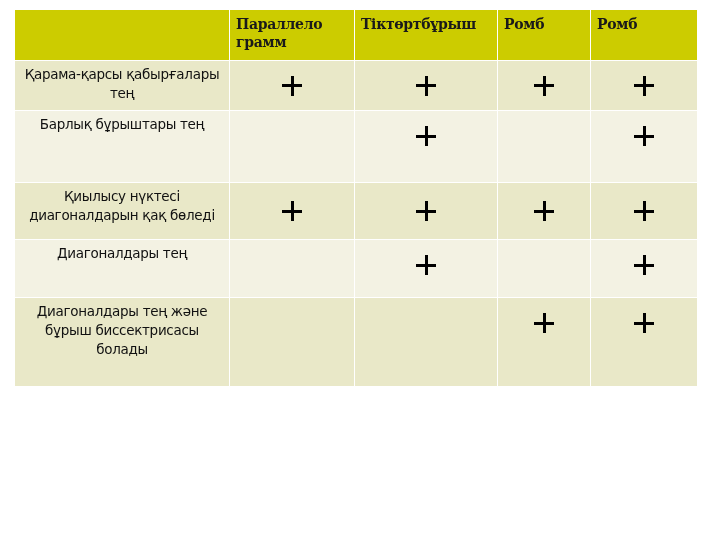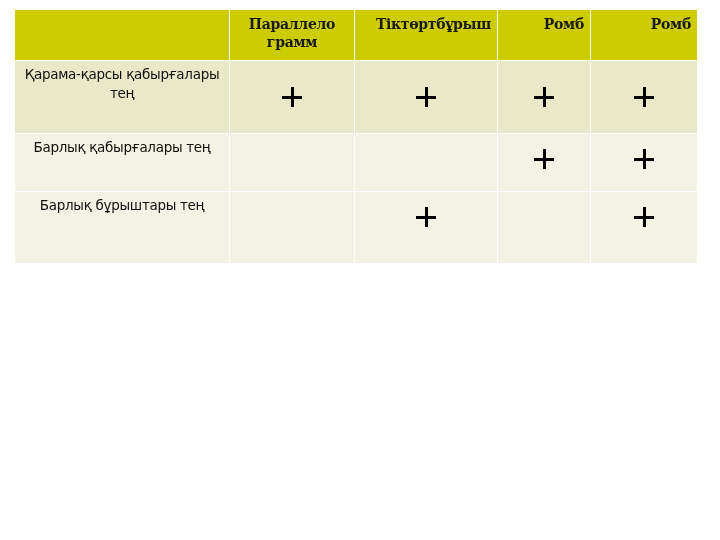--- a/index.html
+++ b/index.html
@@ -22,26 +22,26 @@
       padding: 0;
       box-sizing: border-box;
     }
     .tbl th {
       background: #cccc00;
       font-family: "DejaVu Serif", "Liberation Serif", serif;
       font-weight: bold;
       font-size: 14px;
       color: #1a1a1a;
       vertical-align: top;
-      text-align: right;
+      text-align: left;
       padding: 5px 6px 0 6px;
       line-height: 18px;
       letter-spacing: -0.3px;
     }
-    .tbl th.centered { text-align: center; }
+    .tbl th.centered { text-align: left; }
     .tbl tr.odd td  { background: #e9e8c8; }
     .tbl tr.even td { background: #f3f2e3; }
     .tbl td.label {
       font-family: "DejaVu Sans", "Liberation Sans", sans-serif;
       font-size: 13.5px;
       color: #111111;
       text-align: center;
       vertical-align: top;
       padding: 4px 3px 0 3px;
       line-height: 19px;
@@ -85,35 +85,49 @@
   <thead>
     <tr style="height:51px">
       <th></th>
       <th class="centered">Параллело грамм</th>
       <th>Тіктөртбұрыш</th>
       <th>Ромб</th>
       <th>Ромб</th>
     </tr>
   </thead>
   <tbody id="tbody">
-      <tr class="odd" style="height: 73px;">
+      <tr class="odd" style="height: 50px;">
         <td class="label">Қарама-қарсы қабырғалары тең</td>
         <td class="mark"><span class="plus" aria-label="+"></span></td>
         <td class="mark"><span class="plus" aria-label="+"></span></td>
         <td class="mark"><span class="plus" aria-label="+"></span></td>
         <td class="mark"><span class="plus" aria-label="+"></span></td>
-      </tr>
-      <tr class="even" style="height: 58px;">
-        <td class="label">Барлық қабырғалары тең</td>
-        <td class="mark top"></td>
-        <td class="mark top"></td>
-        <td class="mark top"><span class="plus" aria-label="+"></span></td>
-        <td class="mark top"><span class="plus" aria-label="+"></span></td>
       </tr>
       <tr class="even" style="height: 72px;">
         <td class="label">Барлық бұрыштары тең</td>
         <td class="mark top"></td>
         <td class="mark top"><span class="plus" aria-label="+"></span></td>
         <td class="mark top"></td>
         <td class="mark top"><span class="plus" aria-label="+"></span></td>
       </tr>
+      <tr class="odd" style="height: 57px;">
+        <td class="label">Қиылысу нүктесі диагоналдарын қақ бөледі</td>
+        <td class="mark"><span class="plus" aria-label="+"></span></td>
+        <td class="mark"><span class="plus" aria-label="+"></span></td>
+        <td class="mark"><span class="plus" aria-label="+"></span></td>
+        <td class="mark"><span class="plus" aria-label="+"></span></td>
+      </tr>
+      <tr class="even" style="height: 58px;">
+        <td class="label">Диагоналдары тең</td>
+        <td class="mark top"></td>
+        <td class="mark top"><span class="plus" aria-label="+"></span></td>
+        <td class="mark top"></td>
+        <td class="mark top"><span class="plus" aria-label="+"></span></td>
+      </tr>
+      <tr class="odd" style="height: 89px;">
+        <td class="label">Диагоналдары тең және бұрыш биссектрисасы болады</td>
+        <td class="mark top"></td>
+        <td class="mark top"></td>
+        <td class="mark top"><span class="plus" aria-label="+"></span></td>
+        <td class="mark top"><span class="plus" aria-label="+"></span></td>
+      </tr>
     </tbody>
 </table>
 
 </body></html>

